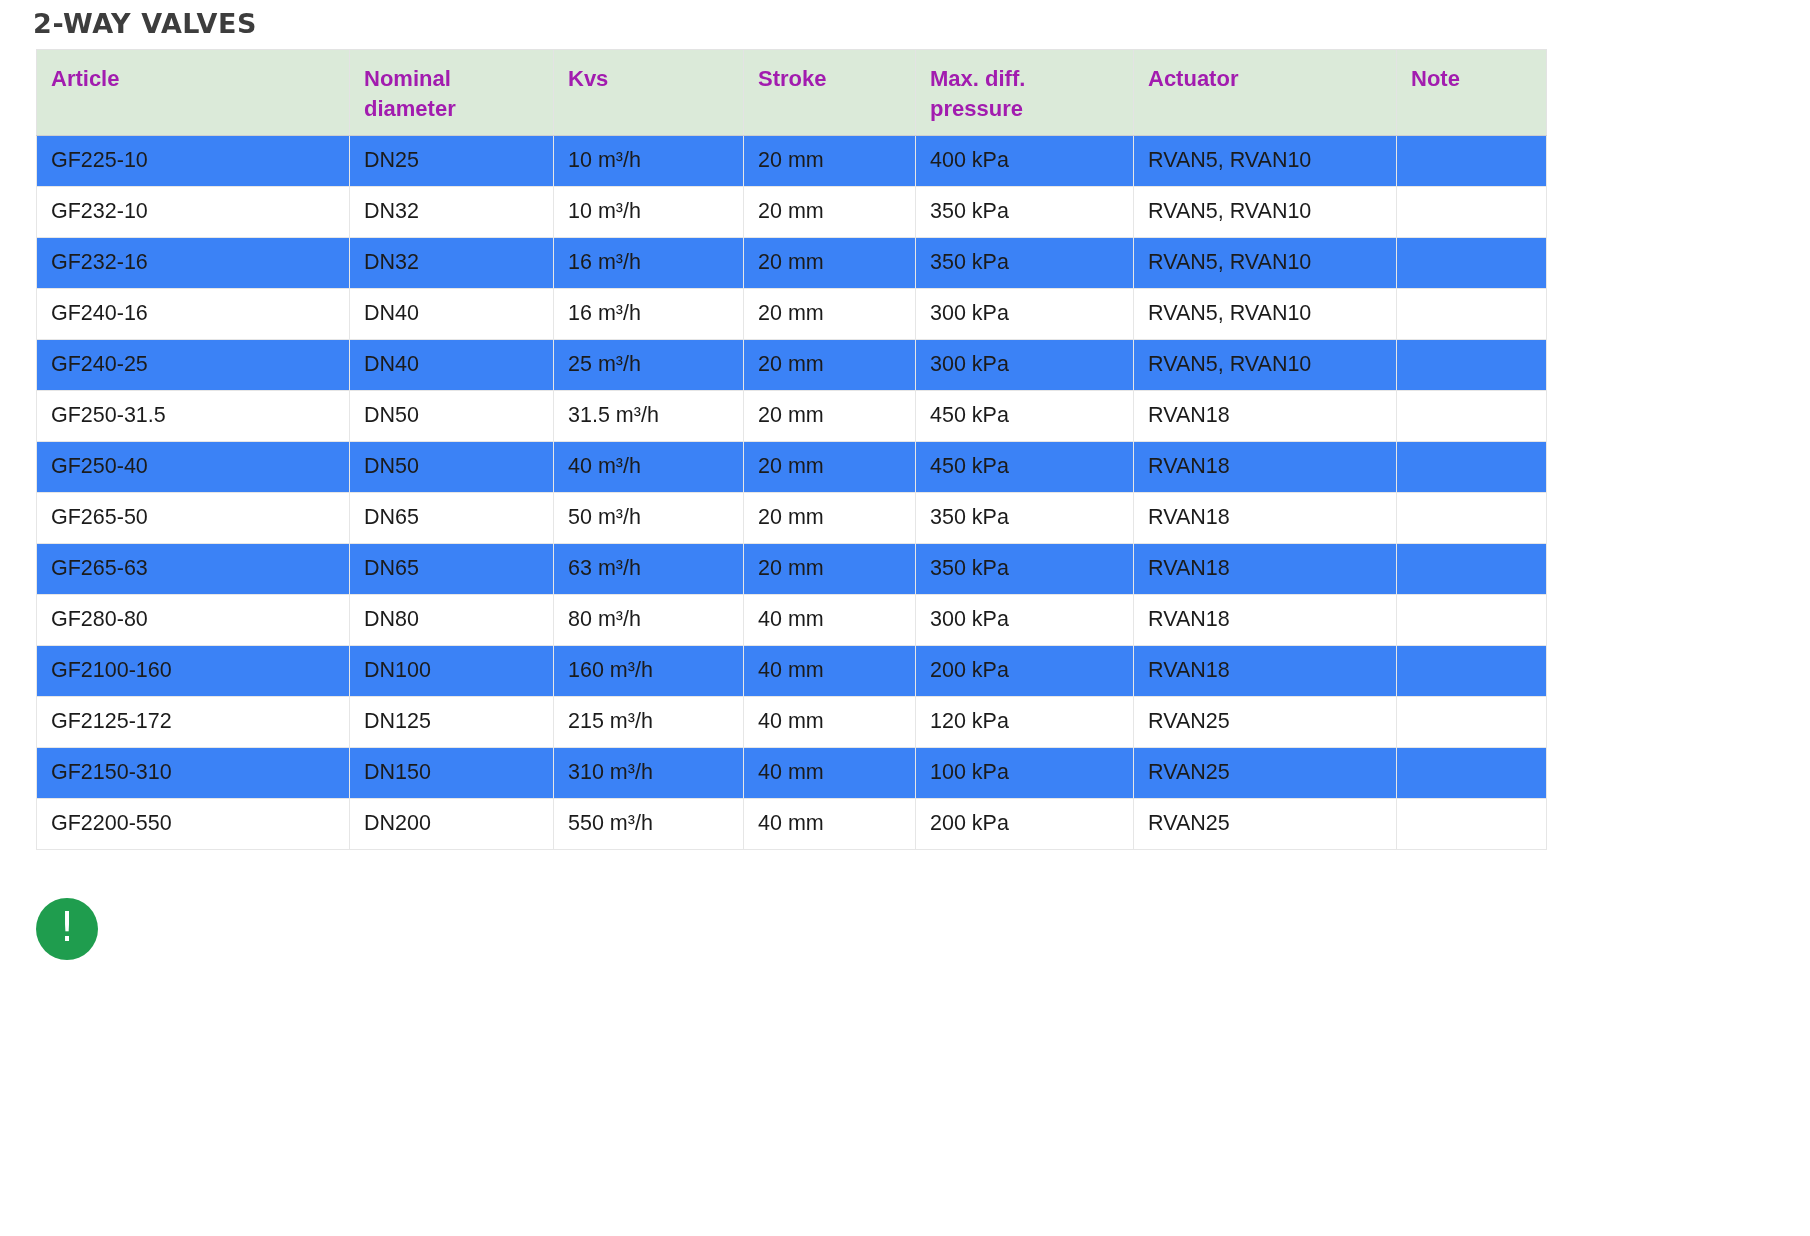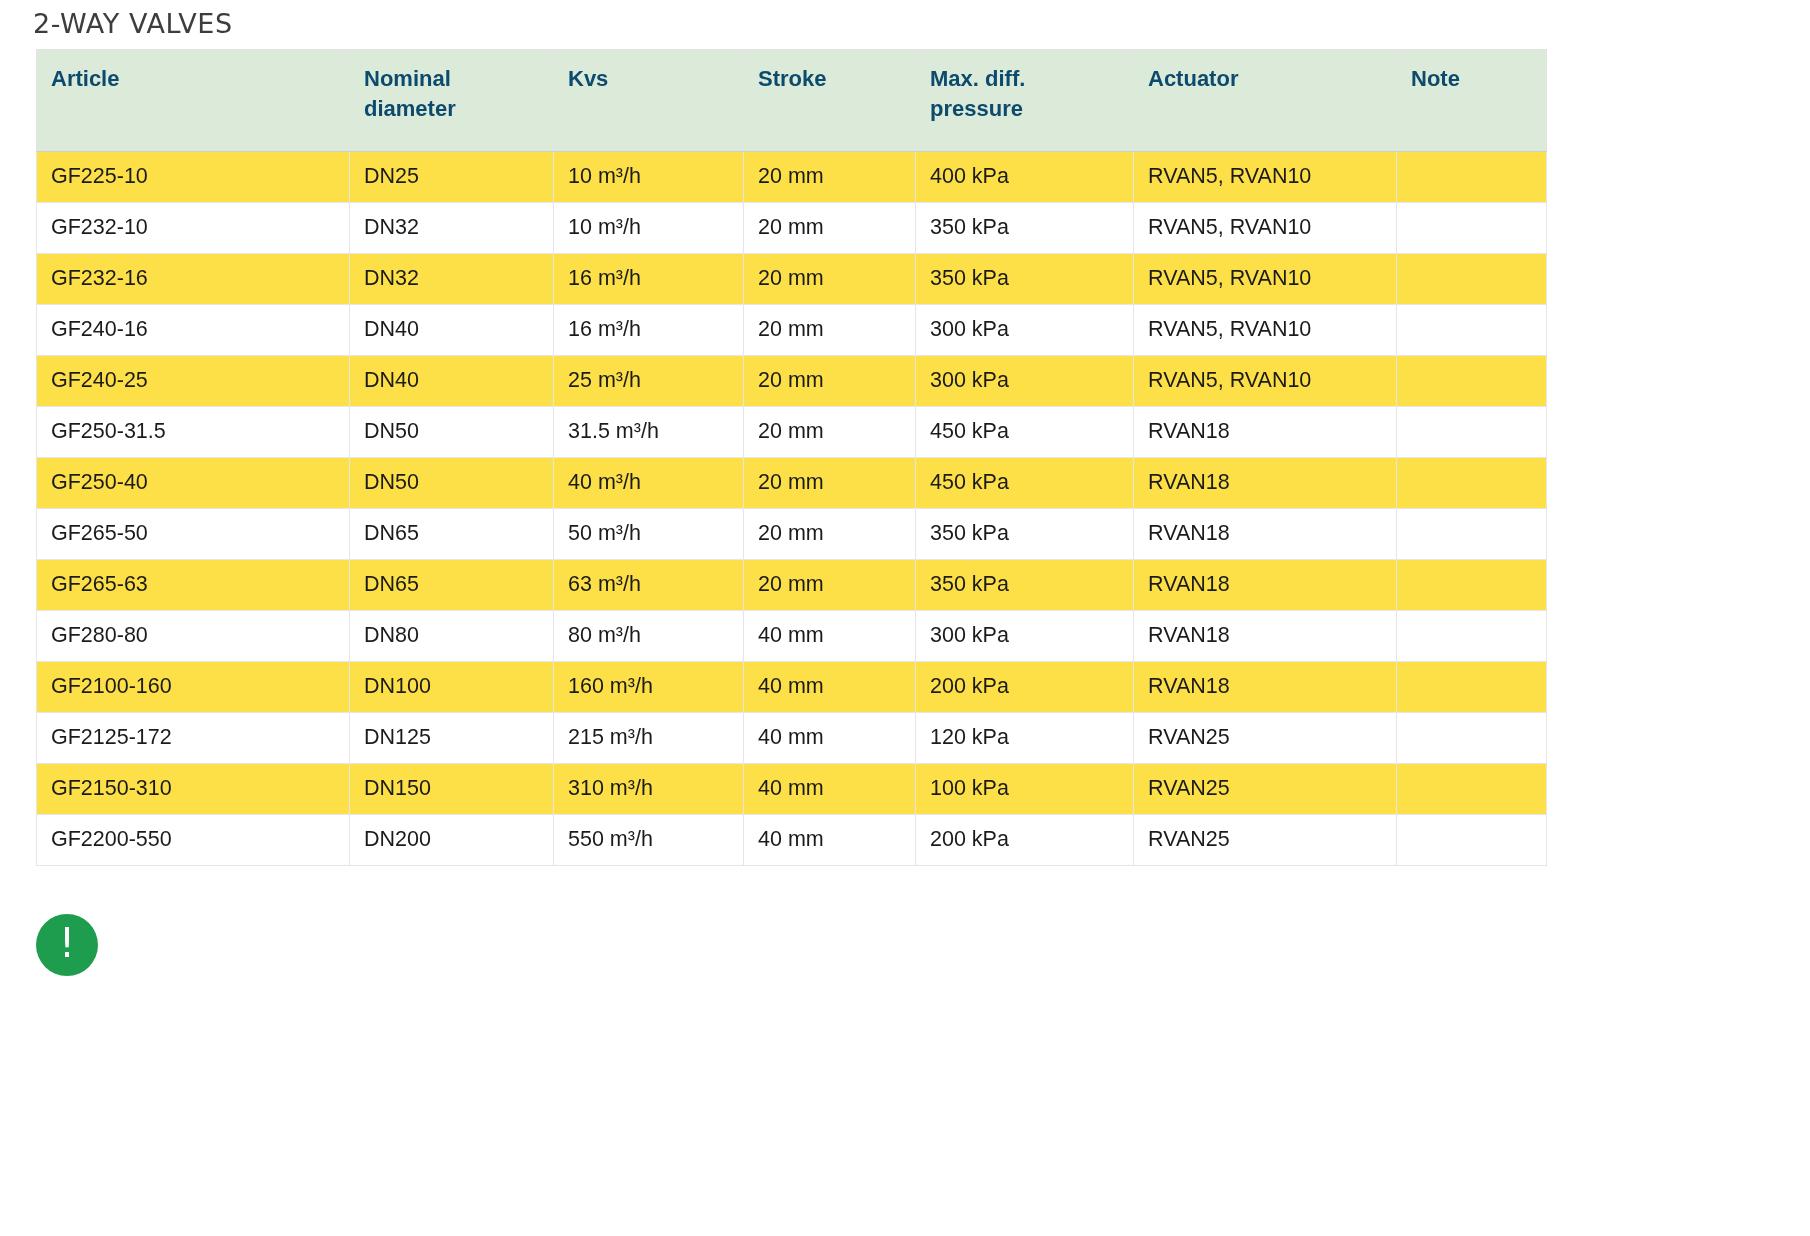--- a/index.html
+++ b/index.html
@@ -14,63 +14,63 @@
     color: #231f20;
     -webkit-font-smoothing: antialiased;
   }
   .page {
     padding: 0 0 0 0;
     box-sizing: border-box;
   }
   .section-title {
     font-family: "DejaVu Sans", sans-serif;
     font-size: 27px;
-    font-weight: 400;
+    font-weight: 700;
     letter-spacing: 0.6px;
     color: #3d3d3d;
     padding: 8px 0 10px 33px;
     margin: 0;
   }
   .table-wrap {
     padding: 0 0 0 36px;
     width: 1545px;
   }
   table.spec {
     border-collapse: collapse;
     width: 1510px;
     table-layout: fixed;
     font-size: 21.5px;
   }
   table.spec thead th {
     background: #dbead9;
     font-weight: bold;
     text-align: left;
     vertical-align: top;
-    padding: 14px 14px 28px 14px;
+    padding: 14px 14px 12px 14px;
     border: 1px solid #e3e3e3;
     border-bottom: 1px solid #cfcfcf;
-    color: #0c4a6e;
+    color: #a21caf;
     line-height: 1.35;
     font-size: 22px;
   }
   table.spec thead th.note-col {
   }
   table.spec tbody td {
     padding: 11px 14px;
     border: 1px solid #e6e6e6;
     vertical-align: middle;
     color: #1b1b1b;
     line-height: 1.3;
     height: 27px;
   }
   table.spec tbody tr.odd td {
     background: #ffffff;
   }
   table.spec tbody tr.even td {
-    background: #fde047;
+    background: #3b82f6;
   }
   .col-article { width: 313px; }
   .col-dn      { width: 204px; }
   .col-kvs     { width: 190px; }
   .col-stroke  { width: 172px; }
   .col-press   { width: 218px; }
   .col-act     { width: 263px; }
   .col-note    { width: 150px; }
   .footnote {
     display: flex;

